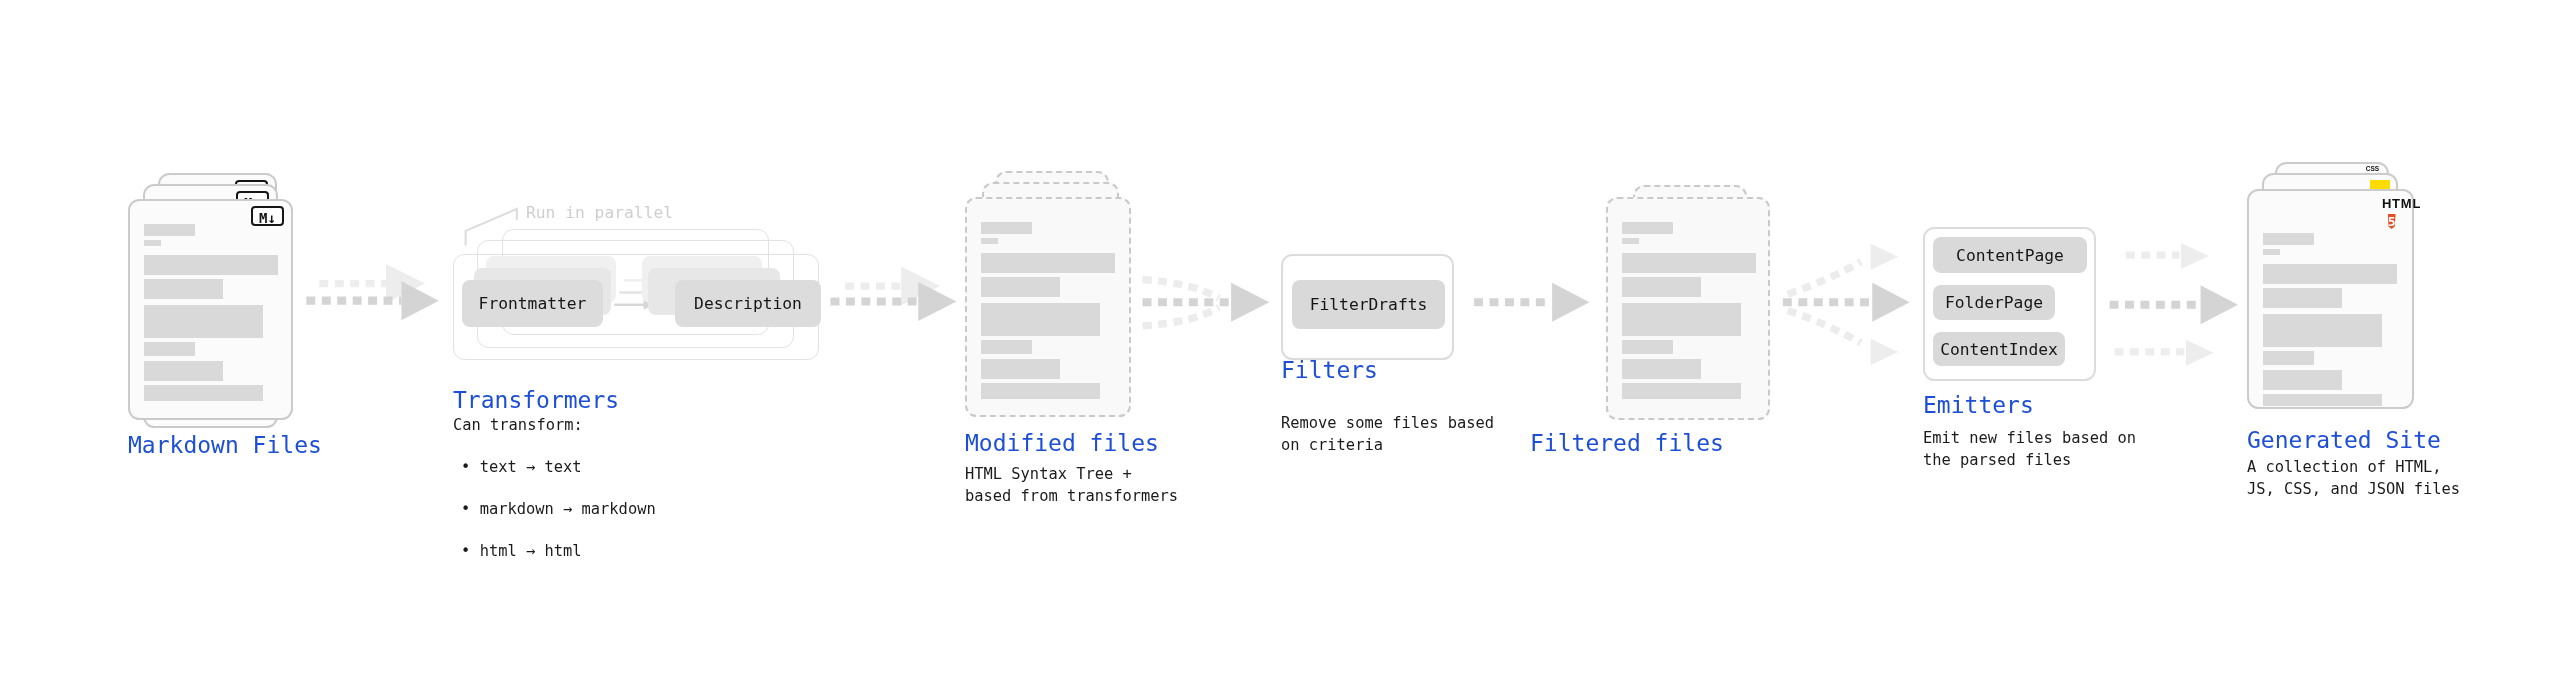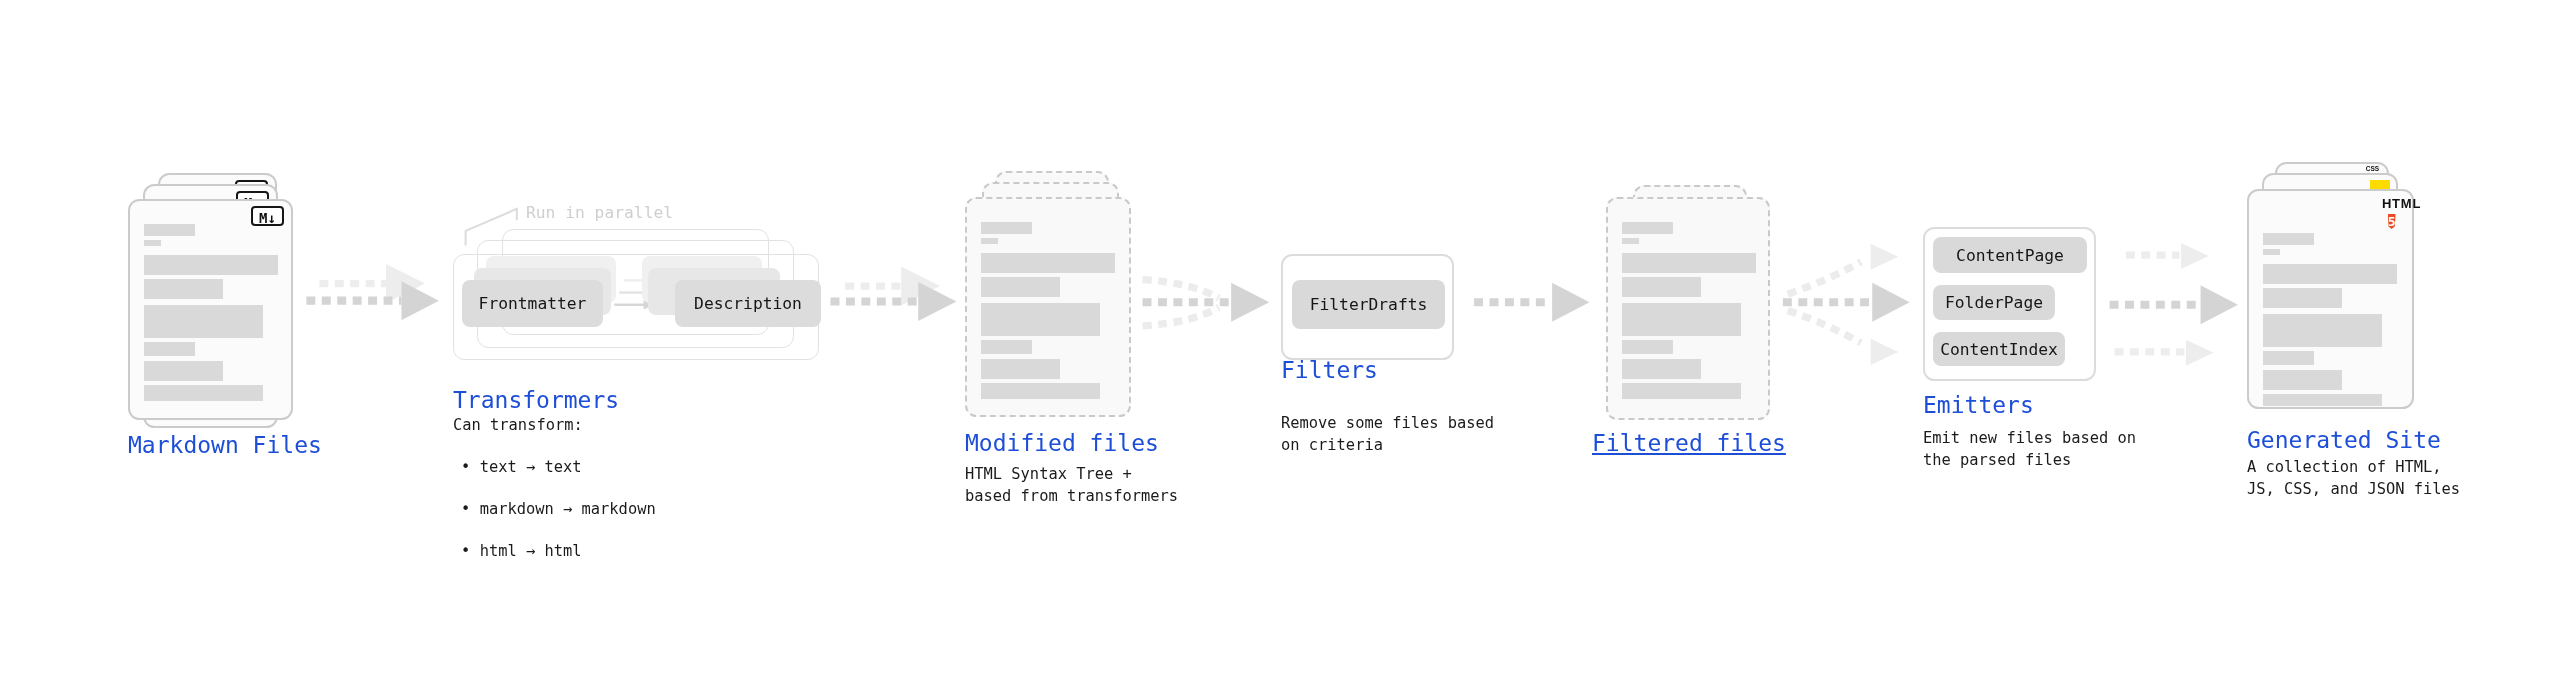--- a/index.html
+++ b/index.html
@@ -285,21 +285,21 @@
         <div class="bar b1"></div>
         <div class="bar b2"></div>
         <div class="bar b3"></div>
         <div class="bar b4"></div>
         <div class="bar b5"></div>
         <div class="bar b6"></div>
         <div class="bar b7"></div>
         <div class="bar b8"></div>
       </div>
     </div>
-    <div class="stage-label" style="left:1592px;top:430px;text-decoration:underline;">Filtered files</div>
+    <div class="stage-label" style="left:1530px;top:430px;">Filtered files</div>
   </div>
 
   <div>
     <div class="panel" style="left:1923px;top:227px;width:173px;height:154px;"></div>
     <div class="gbox em" style="left:1933px;top:237px;width:154px;height:36px;font-size:16.3px;">ContentPage</div>
     <div class="gbox em" style="left:1933px;top:285px;width:122px;height:35px;font-size:16.3px;">FolderPage</div>
     <div class="gbox em" style="left:1933px;top:332px;width:132px;height:34px;font-size:16.3px;">ContentIndex</div>
     <div class="stage-label" style="left:1923px;top:392px;">Emitters</div>
     <div class="stage-desc" style="left:1923px;top:427px;">
       <div>Emit new files based on</div>

